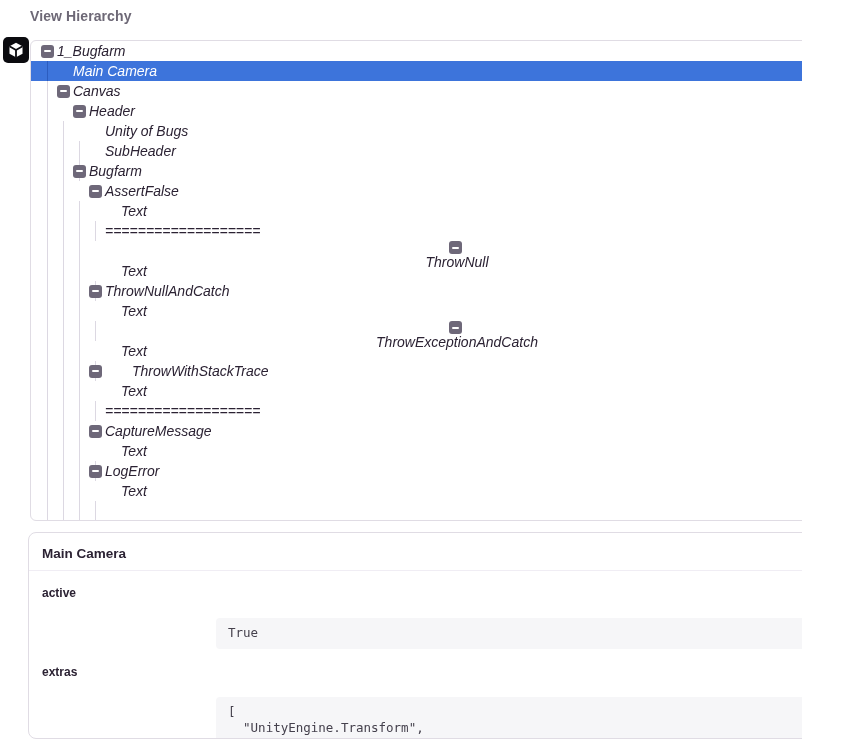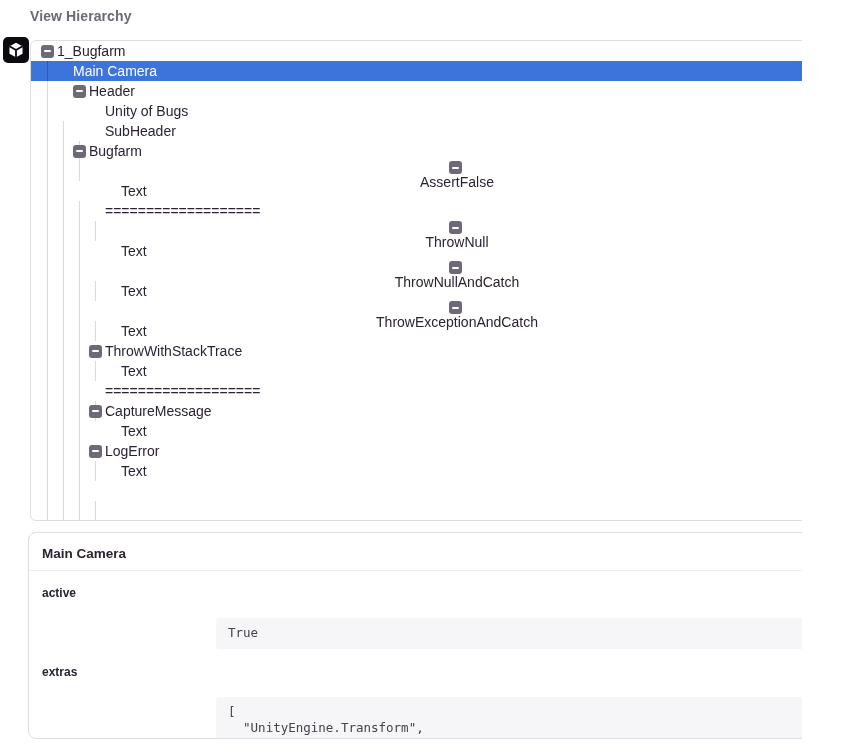--- a/index.html
+++ b/index.html
@@ -10,21 +10,21 @@
               color:var(--muted-title);letter-spacing:.1px;}
 
   .unity-badge{position:absolute;left:3px;top:37px;width:26px;height:26px;border-radius:5px;
                background:#0b0b0f;display:flex;align-items:center;justify-content:center;}
 
   .tree-panel{position:absolute;left:30px;top:40px;width:794px;height:479px;background:#fff;
               border:1px solid var(--panel-border);border-radius:6px;overflow:hidden;}
   .tree-inner{position:absolute;inset:0;}
   .tree-guides{position:absolute;inset:0;z-index:0;}
   .guide{position:absolute;width:1px;background:var(--guide);}
-  .tree-rows{position:relative;z-index:1;}
+  .tree-rows{position:relative;z-index:1;font-style:italic;}
   .tree-row{height:20px;display:flex;align-items:center;font-size:14px;cursor:default;}
   .tree-row.selected{background:var(--selection);position:relative;}
   .tree-row.selected::before{content:"";position:absolute;left:16px;top:0;bottom:0;width:1px;
                              background:var(--selection-guide);}
   .tree-row.selected .row-label{color:#ffffff;}
   .row-label{color:var(--tree-text);white-space:pre;}
   .expander{width:13px;height:13px;border-radius:3px;background:var(--expander);
             position:relative;margin-right:3px;flex:none;}
   .expander::after{content:"";position:absolute;left:3px;right:3px;top:5.5px;height:2px;
                    background:#fff;border-radius:1px;}
@@ -72,73 +72,77 @@
         </div>
       <div class="tree-rows">
           <div class="tree-row" style="padding-left: 10px;">
             <span class="expander"></span>
             <span class="row-label">1_Bugfarm</span>
           </div>
           <div class="tree-row selected" style="padding-left: 26px;">
             <span class="spacer"></span>
             <span class="row-label">Main Camera</span>
           </div>
+          <div class="tree-row" style="padding-left: 26px;">
+            <span class="expander"></span>
+            <span class="row-label">Canvas</span>
+          </div>
           <div class="tree-row" style="padding-left: 42px; text-align: right;">
             <span class="expander"></span>
             <span class="row-label">Header</span>
           </div>
           <div class="tree-row" style="padding-left: 58px;">
             <span class="spacer"></span>
             <span class="row-label">Unity of Bugs</span>
           </div>
           <div class="tree-row" style="padding-left: 58px;">
             <span class="spacer"></span>
             <span class="row-label">SubHeader</span>
           </div>
           <div class="tree-row" style="padding-left: 42px;">
             <span class="expander"></span>
             <span class="row-label">Bugfarm</span>
           </div>
-          <div class="tree-row" style="padding-left: 58px; flex-direction: column;">
+          <div class="tree-row" style="padding-left: 58px;">
             <span class="expander"></span>
             <span class="row-label">AssertFalse</span>
           </div>
           <div class="tree-row" style="padding-left: 74px;">
             <span class="spacer"></span>
             <span class="row-label">Text</span>
           </div>
           <div class="tree-row" style="padding-left: 58px;">
             <span class="spacer"></span>
             <span class="row-label">===================</span>
           </div>
           <div class="tree-row" style="padding-left: 58px; flex-direction: column;">
             <span class="expander"></span>
             <span class="row-label">ThrowNull</span>
           </div>
           <div class="tree-row" style="padding-left: 74px;">
             <span class="spacer"></span>
             <span class="row-label">Text</span>
           </div>
-          <div class="tree-row" style="padding-left: 58px; flex-direction: column;">
+          <div class="tree-row" style="padding-left: 58px;">
             <span class="expander"></span>
             <span class="row-label">ThrowNullAndCatch</span>
           </div>
           <div class="tree-row" style="padding-left: 74px;">
             <span class="spacer"></span>
             <span class="row-label">Text</span>
           </div>
           <div class="tree-row" style="padding-left: 58px; flex-direction: column;">
             <span class="expander"></span>
             <span class="row-label">ThrowExceptionAndCatch</span>
           </div>
           <div class="tree-row" style="padding-left: 74px;">
             <span class="spacer"></span>
             <span class="row-label">Text</span>
           </div>
-          <div class="tree-row" style="padding-left: 58px;">
+          <div class="tree-row" style="padding-left: 58px; gap: 27px;">
             <span class="expander"></span>
             <span class="row-label">ThrowWithStackTrace</span>
           </div>
           <div class="tree-row" style="padding-left: 74px;">
             <span class="spacer"></span>
             <span class="row-label">Text</span>
           </div>
           <div class="tree-row" style="padding-left: 58px;">
             <span class="spacer"></span>
             <span class="row-label">===================</span>

